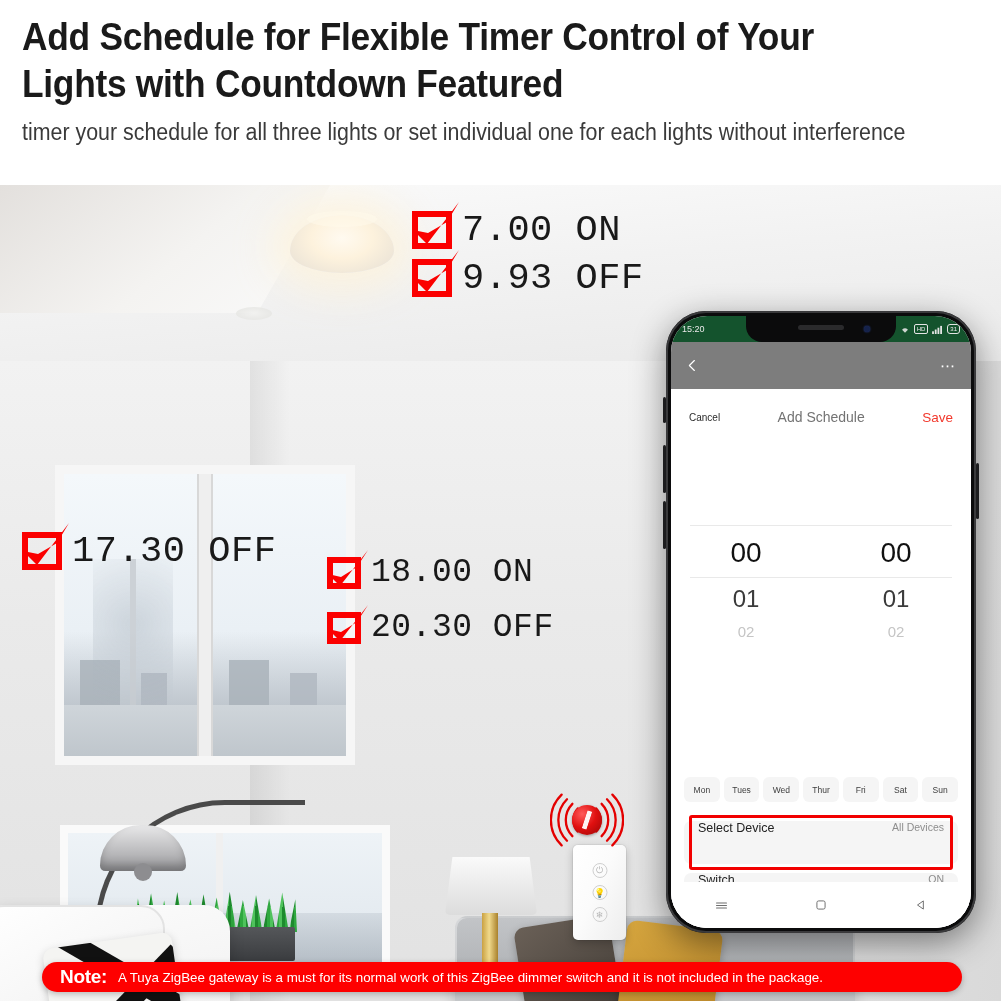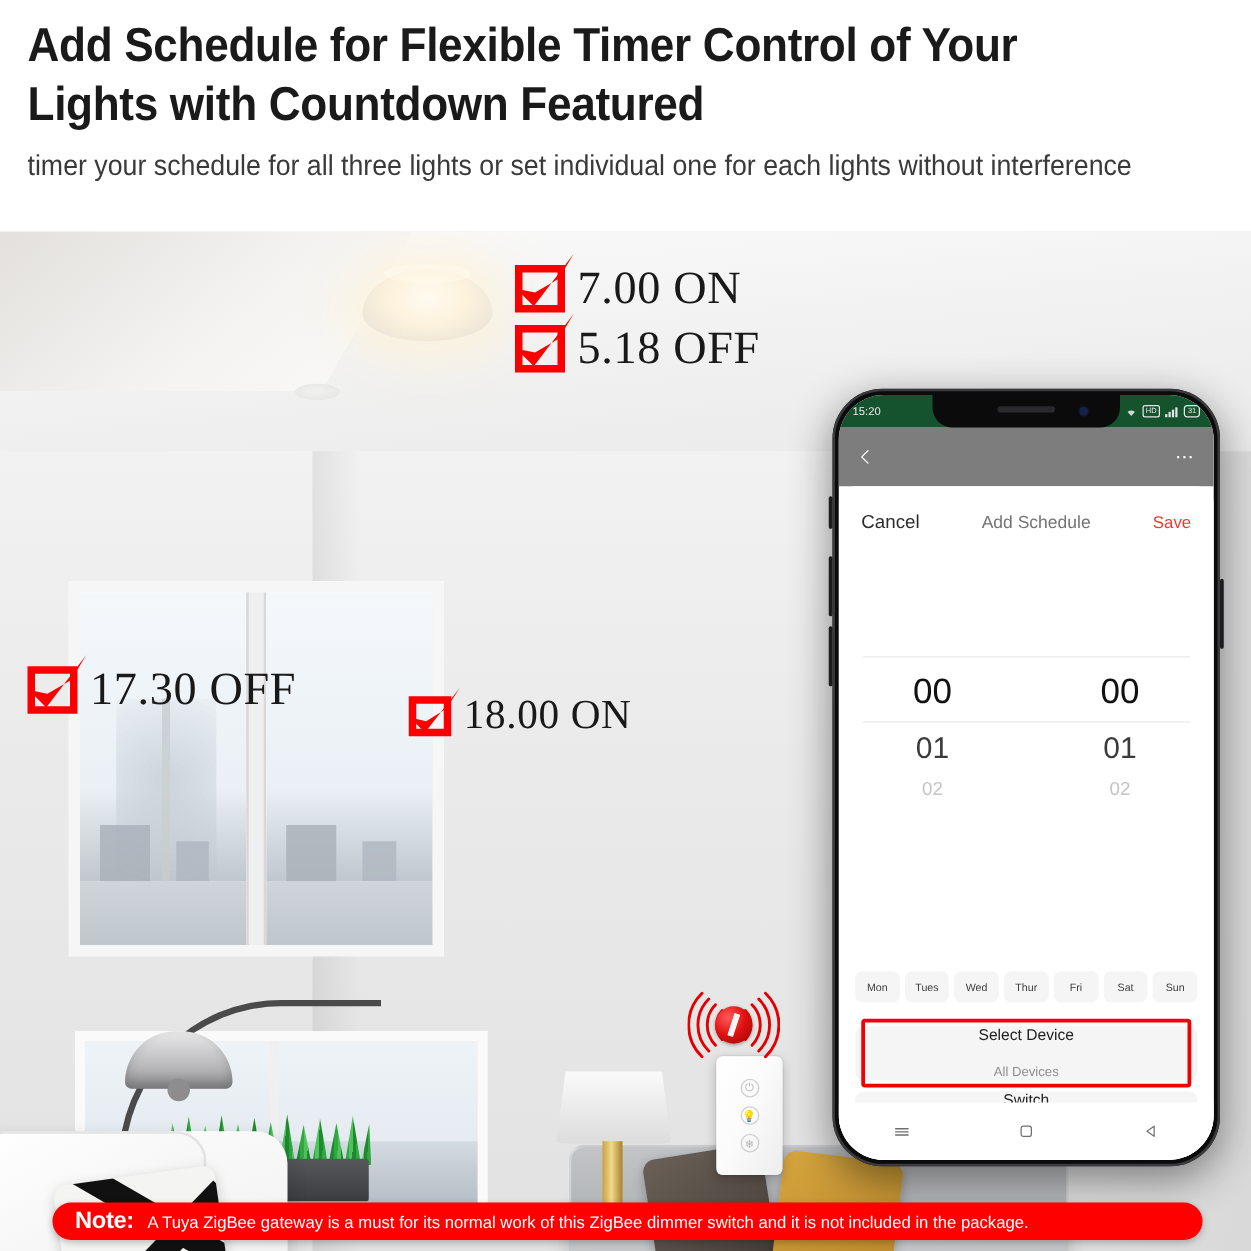--- a/index.html
+++ b/index.html
@@ -133,21 +133,21 @@
                   border-radius:5px; box-shadow:0 3px 9px rgba(0,0,0,.22), 0 0 0 1px rgba(0,0,0,.05); }
   .sw-btn { position:absolute; left:50%; transform:translateX(-50%); width:15px; height:15px;
             border-radius:50%; border:1px solid #cfcfcf; color:#b5b5b5; font-size:9px;
             display:flex; align-items:center; justify-content:center; }
 
   
   .anno { position:absolute; display:flex; align-items:center; gap:10px; }
   .chk { position:relative; width:40px; height:38px; border:6px solid #fb0000; flex:0 0 auto; }
   .chk svg { position:absolute; left:-11px; top:-17px; width:58px; height:56px; overflow:visible; }
   .anno-txt { font-size:37px; color:#191919; font-weight:400; letter-spacing:.5px;
-              white-space:nowrap; font-family:Liberation Serif, serif;text-align:center; }
+              white-space:nowrap; font-family:Liberation Mono, monospace;text-align:center; }
   .anno-sm .chk { width:34px; height:32px; border-width:6px; }
   .anno-sm .chk svg { left:-10px; top:-15px; width:50px; height:48px; }
   .anno-sm .anno-txt { font-size:33px; }
 
   
   .wifi-ico { position:absolute; width:96px; height:78px; }
   .wifi-core { position:absolute; left:50%; top:50%; transform:translate(-50%,-50%);
                width:30px; height:30px; border-radius:50%;
                background:radial-gradient(circle at 34% 30%,#ff5a5a 0%,#e01010 48%,#9a0606 100%);
                box-shadow:0 1px 3px rgba(0,0,0,.35); }
@@ -171,37 +171,37 @@
   .statusbar { position:absolute; left:0; top:0; width:100%; height:26px; background:#14532d;
                display:flex; align-items:center; justify-content:space-between; padding:0 11px;
                color:#e9e9e9; font-size:9px; z-index:5; }
   .sb-icons { display:flex; align-items:center; gap:4px; }
   .appbar { position:absolute; left:0; top:26px; width:100%; height:47px; background:#7d7d7d;
             display:flex; align-items:center; justify-content:space-between; padding:0 14px; color:#fff; }
   .sheet { position:absolute; left:0; top:73px; width:100%; bottom:0; background:#fff;
            border-radius:14px 14px 0 0; }
   .sheet-head { height:56px; display:flex; align-items:center; justify-content:space-between;
                 padding:0 18px; }
-  .sh-cancel { font-size:15px; color:#2b2b2b; }
+  .sh-cancel { font-size:10px; color:#2b2b2b; }
   .sh-title { font-size:14px; color:#737373; font-weight:500; }
   .sh-save { font-size:13.5px; color:#f2392d; font-weight:500; }
   .picker { position:absolute; left:0; top:136px; width:100%; height:120px; }
   .pick-line { position:absolute; left:19px; right:19px; height:1px; background:#e9e9e9; }
   .pick-cols { position:absolute; inset:0; display:flex; }
   .pick-col { flex:1; display:flex; flex-direction:column; align-items:center;justify-content:flex-end; }
   .pv { width:100%; text-align:center; }
   .pv-sel { font-size:28px; color:#111; height:52px; line-height:52px; font-weight:500; }
   .pv-n1 { font-size:24px; color:#3b3b3b; height:40px; line-height:40px; }
   .pv-n2 { font-size:15px; color:#c5c5c5; height:26px; line-height:26px; }
   .days { position:absolute; left:13px; right:13px; top:388px; display:flex; gap:4px; justify-content:space-between; }
   .day { flex:1; background:#f5f5f5; border-radius:6px; height:25px; display:flex;
          align-items:center; justify-content:center; font-size:8.5px; color:#3d3d3d; }
   .rows { position:absolute; left:13px; right:13px; top:432px; }
-  .row { background:#f5f5f5; border-radius:7px; height:43px; display:flex; align-items:center;
-         justify-content:space-between; padding:0 14px; margin-bottom:9px;flex-direction:column; }
+  .row { background:#f5f5f5; border-radius:7px; height:43px; display:flex; 
+         justify-content:space-between; padding:0 14px; margin-bottom:9px; }
   .row-label { font-size:12.5px; color:#222; }
   .row-value { font-size:10.5px; color:#8d8d8d; }
   .row-hl { position:absolute; left:5px; right:5px; top:-6px; height:55px;
             border:3px solid #f20000; border-radius:3px; pointer-events:none; }
   .navbar { position:absolute; left:0; bottom:0; width:100%; height:46px; background:#fff;
             display:flex; align-items:center; justify-content:space-around; color:#6f6f6f; }
   .side-btn { position:absolute; background:#1c1c1e; border-radius:2px; }
 
   
   .notebar { position:absolute; left:42px; top:962px; width:920px; height:30px;
@@ -317,39 +317,47 @@
           </svg>
       </div>
       <div class="anno-txt">7.00 ON</div>
     </div>
     <div class="anno" style="left:412px;top:72px;">
       <div class="chk">
         <svg viewBox="0 0 58 56">
             <path d="M6 30 L20 44 L52 2 L40 22 L21 33 Z" fill="#fb0000"></path>
           </svg>
       </div>
-      <div class="anno-txt">5.18 OFF</div>
+      <div class="anno-txt">9.93 OFF</div>
     </div>
 
     <div class="anno" style="left:22px;top:345px;">
       <div class="chk">
         <svg viewBox="0 0 58 56">
             <path d="M6 30 L20 44 L52 2 L40 22 L21 33 Z" fill="#fb0000"></path>
           </svg>
       </div>
       <div class="anno-txt">17.30 OFF</div>
     </div>
 
     <div class="anno anno-sm" style="left:327px;top:369px;">
       <div class="chk">
         <svg viewBox="0 0 50 48">
             <path d="M5 26 L17 38 L45 2 L34 19 L18 29 Z" fill="#fb0000"></path>
           </svg>
       </div>
       <div class="anno-txt">18.00 ON</div>
+    </div>
+    <div class="anno anno-sm" style="left:327px;top:424px;">
+      <div class="chk">
+        <svg viewBox="0 0 50 48">
+            <path d="M5 26 L17 38 L45 2 L34 19 L18 29 Z" fill="#fb0000"></path>
+          </svg>
+      </div>
+      <div class="anno-txt">20.30 OFF</div>
     </div>
 
   </div>
 
   <div class="phone">
     <div class="side-btn" style="left:-3px;top:86px;width:3px;height:26px;"></div>
     <div class="side-btn" style="left:-3px;top:134px;width:3px;height:48px;"></div>
     <div class="side-btn" style="left:-3px;top:190px;width:3px;height:48px;"></div>
     <div class="side-btn" style="right:-3px;top:152px;width:3px;height:56px;"></div>
 

